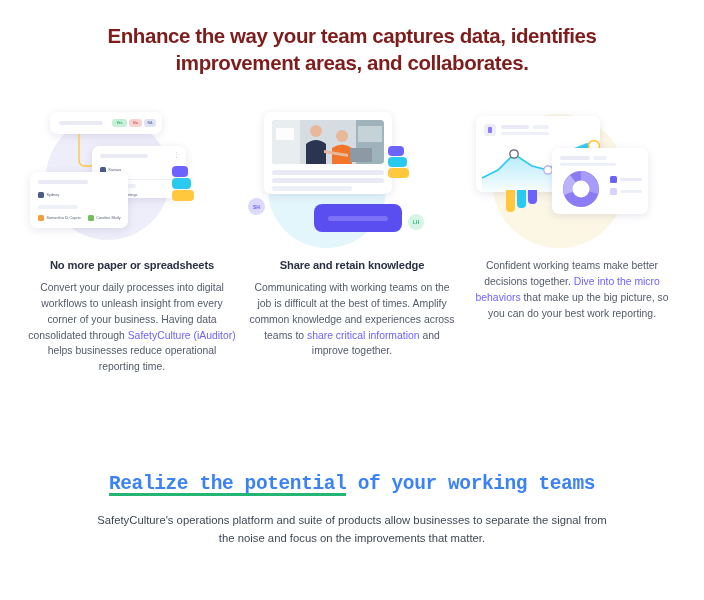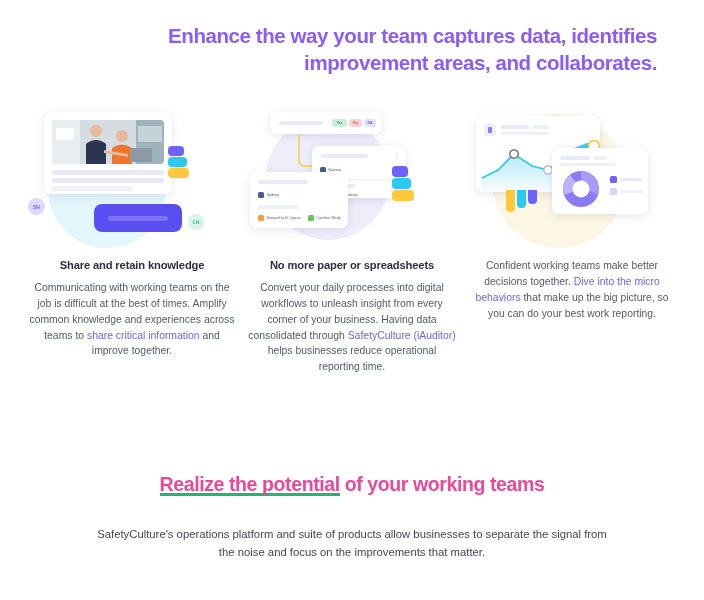--- a/index.html
+++ b/index.html
@@ -10,26 +10,26 @@
     font-family: "Liberation Sans", sans-serif;
     color: #2b3247;
     overflow: hidden;
   }
   .page { position: relative; width: 704px; height: 600px; }
 
   
   .hero-heading {
     width: 610px;
     margin: 22px auto 0;
-    text-align: right;
+    text-align: center;
     font-size: 20.5px;
     font-weight: bold;
     line-height: 1.32;
     letter-spacing: -0.42px;
-    color: #8b5cf6;
+    color: #7f1d1d;
   }
 
   
   .cols {
     display: flex;
     justify-content: center;
     margin-top: 28px;
     padding: 0 22px;
   }
   .col { width: 220px; padding: 0 6px; }
@@ -106,41 +106,110 @@
   }
   .col-body a { color: #6c63ff; text-decoration: none; }
 
   
   .bottom { margin-top: 96px; text-align: center; padding: 0 90px; }
   .bottom-heading {
     font-size: 19.5px;
     font-weight: bold;
     line-height: 1.34;
     letter-spacing: -0.4px;
-    color: #ec4899;
+    color: #3b82f6;
+    font-family: Liberation Mono, monospace;
   }
   .underlined {
     box-shadow: inset 0 -3px 0 0 #22b573;
     padding-bottom: 1px;
   }
   .bottom-body {
-    margin-top: 28px;
+    margin-top: 14px;
     font-size: 11.3px;
     line-height: 1.62;
     color: #3f4757;
   }
 </style>
 </head>
 <body>
 
 <div class="page">
 
   <h1 class="hero-heading">Enhance the way your team captures data, identifies improvement areas, and collaborates.</h1>
 
   <div class="cols">
+
+    <div class="col">
+      <div class="illus-wrap">
+        <div class="bg-circle" style="left:18px;top:12px;width:124px;height:124px;background:#eeedfa;"></div>
+
+        <div class="card" style="left:22px;top:8px;width:112px;height:22px;">
+          <div class="bar-line" style="left:9px;top:9px;width:44px;"></div>
+          <div class="pill yes" style="left:62px;top:7px;width:15px;">Yes</div>
+          <div class="pill no" style="left:79px;top:7px;width:13px;">No</div>
+          <div class="pill na" style="left:94px;top:7px;width:12px;">NA</div>
+        </div>
+
+        <svg width="30" height="40" style="position:absolute;left:48px;top:30px;">
+          <path d="M3 0 L3 26 Q3 32 9 32 L22 32" stroke="#ffc83d" stroke-width="1.4" fill="none"></path>
+        </svg>
+
+        <div class="card" style="left:64px;top:42px;width:94px;height:52px;">
+          <div class="bar-line" style="left:8px;top:8px;width:48px;"></div>
+          <div style="position:absolute;right:6px;top:6px;color:#b9bdd0;font-size:7px;letter-spacing:0;line-height:5px;">⋮</div>
+          <div class="chiprow" style="left:8px;top:21px;">
+            <span class="chip">
+              <span class="sq" style="background:#4a5b8c;"></span>
+              <span>Kansas</span>
+            </span>
+          </div>
+          <div style="position:absolute;left:0;top:33px;width:100%;height:1px;background:#eef0f7;"></div>
+          <div class="bar-line lite" style="left:8px;top:38px;width:36px;"></div>
+          <div class="chiprow" style="left:8px;top:46px;">
+            <span class="chip">
+              <span class="sq" style="background:#45b6e0;"></span>
+              <span>Duncan Hastings</span>
+            </span>
+          </div>
+        </div>
+
+        <div class="card" style="left:2px;top:68px;width:98px;height:56px;">
+          <div class="bar-line" style="left:8px;top:8px;width:50px;"></div>
+          <div class="chiprow" style="left:8px;top:20px;">
+            <span class="chip">
+              <span class="sq" style="background:#4a5b8c;"></span>
+              <span>Sydney</span>
+            </span>
+          </div>
+          <div class="bar-line lite" style="left:8px;top:33px;width:40px;"></div>
+          <div class="chiprow" style="left:8px;top:43px;">
+            <span class="chip">
+              <span class="sq" style="background:#f59d3c;"></span>
+              <span>Samantha Di Caprio</span>
+            </span>
+            <span class="chip">
+              <span class="sq" style="background:#6fbf5c;"></span>
+              <span>Caroline Marly</span>
+            </span>
+          </div>
+        </div>
+
+        <div class="stack-blocks" style="left:144px;top:62px;">
+          <div style="width:16px;height:11px;background:#6c63ff;"></div>
+          <div style="width:19px;height:11px;background:#2ac9f0;margin-top:1px;"></div>
+          <div style="width:22px;height:11px;background:#ffc83d;margin-top:1px;"></div>
+        </div>
+      </div>
+
+      <div class="col-title">No more paper or spreadsheets</div>
+      <p class="col-body">
+        <span>Convert your daily processes into digital workflows to unleash insight from every corner of your business. Having data consolidated through </span><a href="#">SafetyCulture (iAuditor)</a><span> helps businesses reduce operational reporting time.</span>
+      </p>
+    </div>
 
     <div class="col">
       <div class="illus-wrap">
         <div class="bg-circle" style="left:20px;top:26px;width:118px;height:118px;background:#e3f6fc;"></div>
 
         <div class="card" style="left:16px;top:8px;width:128px;height:82px;">
           <div style="position:absolute;left:8px;top:8px;width:112px;height:44px;border-radius:4px;overflow:hidden;background:#cfd8de;">
             <svg width="112" height="44" viewBox="0 0 112 44">
               <rect width="112" height="44" fill="#d6dde2"></rect>
               <rect x="0" y="0" width="28" height="44" fill="#e8edef"></rect>
@@ -170,88 +239,20 @@
           <div style="position:absolute;left:14px;top:12px;width:60px;height:5px;border-radius:3px;background:#7d72f5;"></div>
         </div>
 
         <div class="avatar-badge" style="left:0px;top:94px;width:17px;height:17px;background:#dcd9fb;color:#6c63ff;">SH</div>
         <div class="avatar-badge" style="left:160px;top:110px;width:16px;height:16px;background:#d6f5e6;color:#3ab97e;">LH</div>
       </div>
 
       <div class="col-title">Share and retain knowledge</div>
       <p class="col-body">
         <span>Communicating with working teams on the job is difficult at the best of times. Amplify common knowledge and experiences across teams to </span><a href="#">share critical information</a><span> and improve together.</span>
-      </p>
-    </div>
-
-    <div class="col">
-      <div class="illus-wrap">
-        <div class="bg-circle" style="left:18px;top:12px;width:124px;height:124px;background:#eeedfa;"></div>
-
-        <div class="card" style="left:22px;top:8px;width:112px;height:22px;">
-          <div class="bar-line" style="left:9px;top:9px;width:44px;"></div>
-          <div class="pill yes" style="left:62px;top:7px;width:15px;">Yes</div>
-          <div class="pill no" style="left:79px;top:7px;width:13px;">No</div>
-          <div class="pill na" style="left:94px;top:7px;width:12px;">NA</div>
-        </div>
-
-        <svg width="30" height="40" style="position:absolute;left:48px;top:30px;">
-          <path d="M3 0 L3 26 Q3 32 9 32 L22 32" stroke="#ffc83d" stroke-width="1.4" fill="none"></path>
-        </svg>
-
-        <div class="card" style="left:64px;top:42px;width:94px;height:52px;">
-          <div class="bar-line" style="left:8px;top:8px;width:48px;"></div>
-          <div style="position:absolute;right:6px;top:6px;color:#b9bdd0;font-size:7px;letter-spacing:0;line-height:5px;">⋮</div>
-          <div class="chiprow" style="left:8px;top:21px;">
-            <span class="chip">
-              <span class="sq" style="background:#4a5b8c;"></span>
-              <span>Kansas</span>
-            </span>
-          </div>
-          <div style="position:absolute;left:0;top:33px;width:100%;height:1px;background:#eef0f7;"></div>
-          <div class="bar-line lite" style="left:8px;top:38px;width:36px;"></div>
-          <div class="chiprow" style="left:8px;top:46px;">
-            <span class="chip">
-              <span class="sq" style="background:#45b6e0;"></span>
-              <span>Duncan Hastings</span>
-            </span>
-          </div>
-        </div>
-
-        <div class="card" style="left:2px;top:68px;width:98px;height:56px;">
-          <div class="bar-line" style="left:8px;top:8px;width:50px;"></div>
-          <div class="chiprow" style="left:8px;top:20px;">
-            <span class="chip">
-              <span class="sq" style="background:#4a5b8c;"></span>
-              <span>Sydney</span>
-            </span>
-          </div>
-          <div class="bar-line lite" style="left:8px;top:33px;width:40px;"></div>
-          <div class="chiprow" style="left:8px;top:43px;">
-            <span class="chip">
-              <span class="sq" style="background:#f59d3c;"></span>
-              <span>Samantha Di Caprio</span>
-            </span>
-            <span class="chip">
-              <span class="sq" style="background:#6fbf5c;"></span>
-              <span>Caroline Marly</span>
-            </span>
-          </div>
-        </div>
-
-        <div class="stack-blocks" style="left:144px;top:62px;">
-          <div style="width:16px;height:11px;background:#6c63ff;"></div>
-          <div style="width:19px;height:11px;background:#2ac9f0;margin-top:1px;"></div>
-          <div style="width:22px;height:11px;background:#ffc83d;margin-top:1px;"></div>
-        </div>
-      </div>
-
-      <div class="col-title">No more paper or spreadsheets</div>
-      <p class="col-body">
-        <span>Convert your daily processes into digital workflows to unleash insight from every corner of your business. Having data consolidated through </span><a href="#">SafetyCulture (iAuditor)</a><span> helps businesses reduce operational reporting time.</span>
       </p>
     </div>
 
     <div class="col">
       <div class="illus-wrap">
         <div class="bg-circle" style="left:24px;top:10px;width:134px;height:134px;background:#fcf6e4;"></div>
 
         <div class="card" style="left:8px;top:12px;width:124px;height:76px;overflow:hidden;">
           <div style="position:absolute;left:8px;top:8px;width:12px;height:12px;border-radius:3px;background:#eeedfa;"></div>
           <div style="position:absolute;left:12px;top:11px;width:4px;height:6px;background:#8b7cf6;border-radius:1px;"></div>

